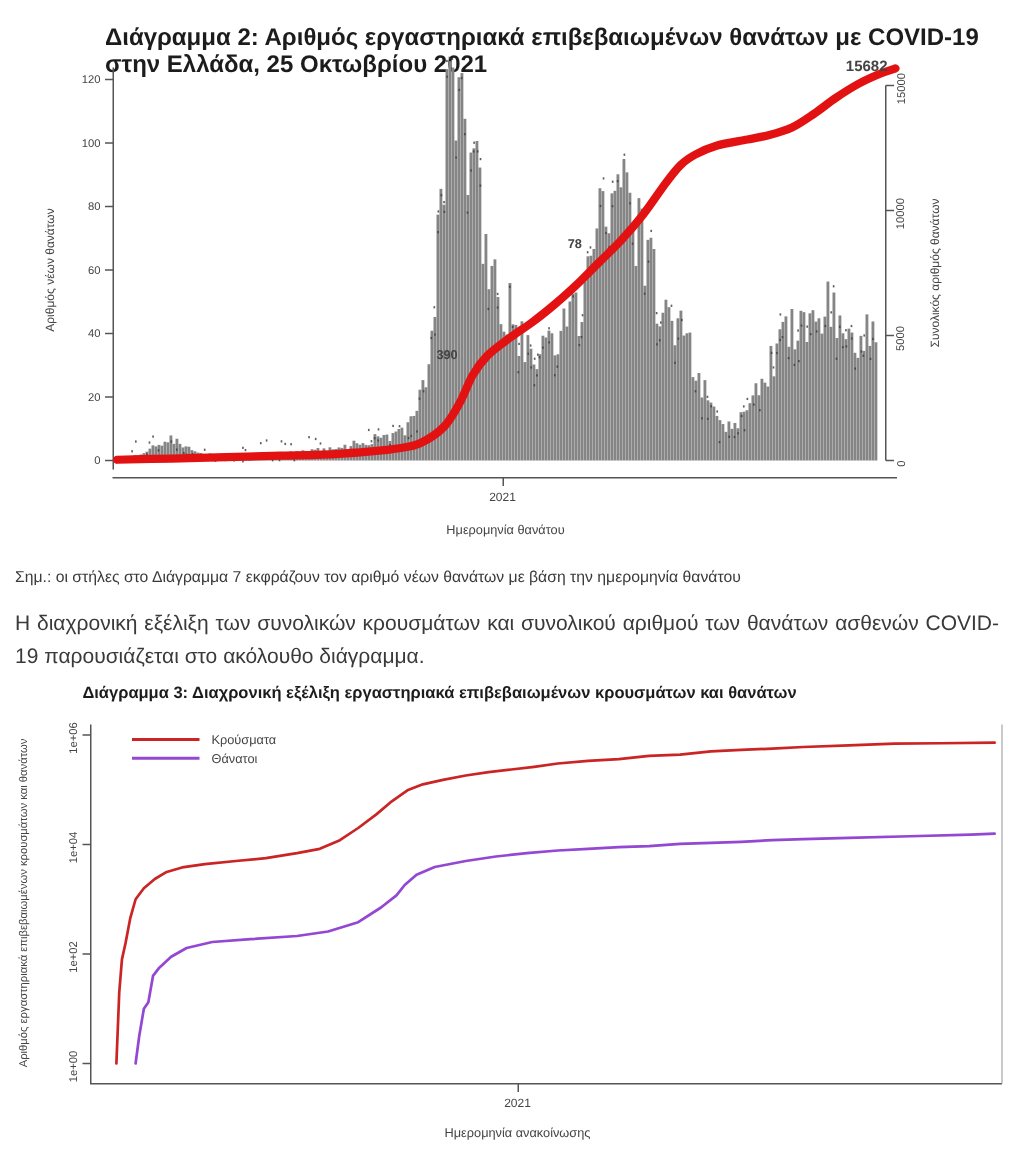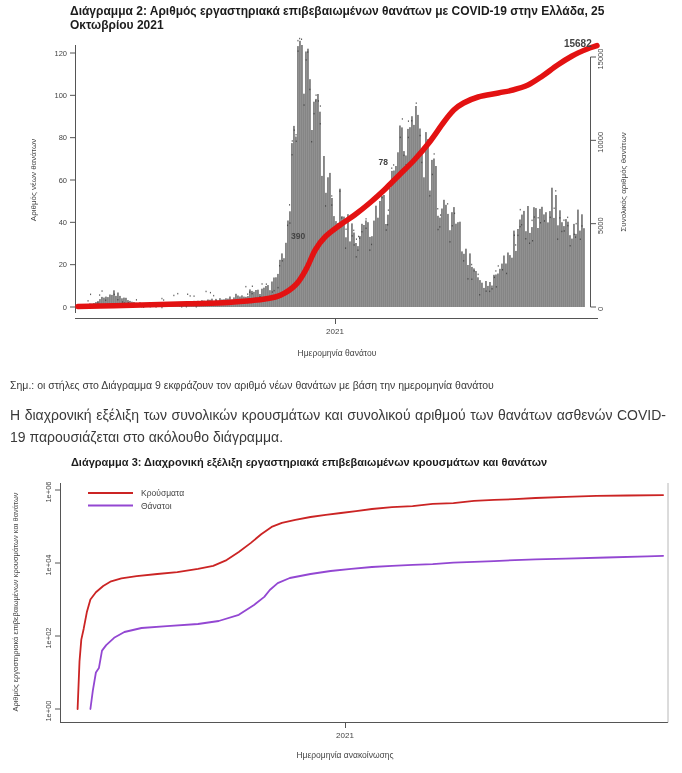--- a/index.html
+++ b/index.html
@@ -1,21 +1,21 @@
 <!DOCTYPE html>
 <html><head>
 <meta charset="utf-8">
 <style>
   html,body{margin:0;padding:0;background:#ffffff;}
   .page{position:relative;width:682px;height:773px;background:#ffffff;overflow:hidden;
         font-family:"Liberation Sans",sans-serif;color:#333;}
-  .c2-title{position:absolute;left:70px;top:4px;width:600px;font-size:12px;font-weight:bold;color:#1c1c1c;}
+  .c2-title{position:absolute;left:70px;top:17px;width:600px;font-size:16px;font-weight:bold;color:#1c1c1c;}
   .note{position:absolute;left:10px;top:379px;width:660px;font-size:10.5px;color:#3a3a3a;}
   .para{position:absolute;left:10px;top:405px;width:656px;font-size:14px;line-height:1.55;color:#3a3a3a;text-align:justify;}
-  .c3-title{position:absolute;left:0;top:456px;width:586px;text-align:center;font-size:11px;font-weight:bold;color:#1c1c1c;padding-left:16px;}
+  .c3-title{position:absolute;left:0;top:456px;width:586px;text-align:center;font-size:11px;font-weight:bold;color:#1c1c1c;}
   svg{position:absolute;left:0;display:block;}
   #c2{top:0;}
   #c3{top:460px;}
   svg text{font-family:"Liberation Sans",sans-serif;fill:#444;}
 </style>
 </head>
 <body>
 
 <div class="page">
   <div class="c2-title">Διάγραμμα 2: Αριθμός εργαστηριακά επιβεβαιωμένων θανάτων με COVID-19 στην Ελλάδα, 25 Οκτωβρίου 2021</div>
@@ -509,21 +509,21 @@
         <rect x="579.8" y="238.5" width="1.1" height="1.5"></rect>
         <rect x="581.4" y="225.2" width="1.1" height="1.5"></rect>
       </g>
       <g font-weight="bold">
         <text x="298.056" y="239" text-anchor="middle" font-size="8.5" fill="#e31212">390</text>
         <text x="383.17199999999997" y="165" text-anchor="middle" font-size="8.5" fill="#e31212">78</text>
       </g>
       <path d="M78.0 306.5 C84.1 306.4 102.2 305.9 114.3 305.7 C126.4 305.4 138.6 305.1 150.7 304.8 C162.8 304.5 174.9 304.2 187.0 303.8 C199.1 303.5 212.9 303.2 223.3 302.7 C233.7 302.1 242.4 301.3 249.3 300.7 C256.2 300.1 259.7 299.9 264.8 299.0 C270.0 298.1 275.2 297.8 280.4 295.3 C285.6 292.9 291.7 288.9 296.0 284.5 C300.3 280.1 303.2 274.4 306.4 268.7 C309.6 262.9 312.1 255.3 315.2 250.0 C318.3 244.7 320.9 241.2 325.0 237.0 C329.2 232.8 335.2 228.7 340.1 225.0 C345.0 221.3 349.7 218.7 354.6 215.0 C359.6 211.3 364.7 207.2 369.7 203.0 C374.6 198.8 379.3 194.7 384.2 190.0 C389.1 185.3 394.2 180.0 399.3 175.0 C404.3 170.0 409.4 165.3 414.3 160.0 C419.2 154.7 423.9 149.3 428.8 143.0 C433.8 136.7 439.7 127.5 443.9 122.0 C448.0 116.5 450.5 113.2 453.8 110.0 C457.0 106.8 459.6 105.2 463.6 103.0 C467.7 100.8 472.4 98.7 478.1 97.0 C483.9 95.3 492.6 94.2 498.4 93.0 C504.2 91.8 508.0 91.3 512.9 90.0 C517.9 88.7 523.0 87.3 528.0 85.0 C532.9 82.7 537.6 79.3 542.5 76.0 C547.4 72.7 552.6 68.3 557.6 65.0 C562.5 61.7 567.2 58.7 572.1 56.0 C577.0 53.3 583.0 50.7 587.1 49.0 C591.3 47.3 595.4 46.2 597.0 45.6" stroke="#e31212" stroke-width="5.5" fill="none" stroke-linecap="round" stroke-linejoin="round"></path>
       <text x="577.797" y="47" text-anchor="middle" font-size="10" font-weight="bold" fill="#e31212">15682</text>
     </svg>
-  <div class="note">Σημ.: οι στήλες στο Διάγραμμα 9 εκφράζουν τον αριθμό νέων θανάτων με βάση την ημερομηνία θανάτου</div>
+  <div class="note">Σημ.: οι στήλες στο Διάγραμμα 7 εκφράζουν τον αριθμό νέων θανάτων με βάση την ημερομηνία θανάτου</div>
   <div class="para">Η διαχρονική εξέλιξη των συνολικών κρουσμάτων και συνολικού αριθμού των θανάτων ασθενών COVID-19 παρουσιάζεται στο ακόλουθο διάγραμμα.</div>
   <div class="c3-title">Διάγραμμα 3: Διαχρονική εξέλιξη εργαστηριακά επιβεβαιωμένων κρουσμάτων και θανάτων</div>
   <svg id="c3" width="682" height="313" viewBox="0 460 682 313">
       <g stroke="#555" stroke-width="1">
         <line x1="60.5" y1="483" x2="60.5" y2="722.5"></line>
         <line x1="60" y1="722.5" x2="668" y2="722.5"></line>
         <line x1="345.5" y1="722.5" x2="345.5" y2="728"></line>
         <line x1="668" y1="483" x2="668" y2="722.5" stroke="#a6a6a6" stroke-width="0.8"></line>
         <line x1="55" y1="709" x2="60.5" y2="709" stroke="#555"></line>
         <line x1="55" y1="636" x2="60.5" y2="636" stroke="#555"></line>

